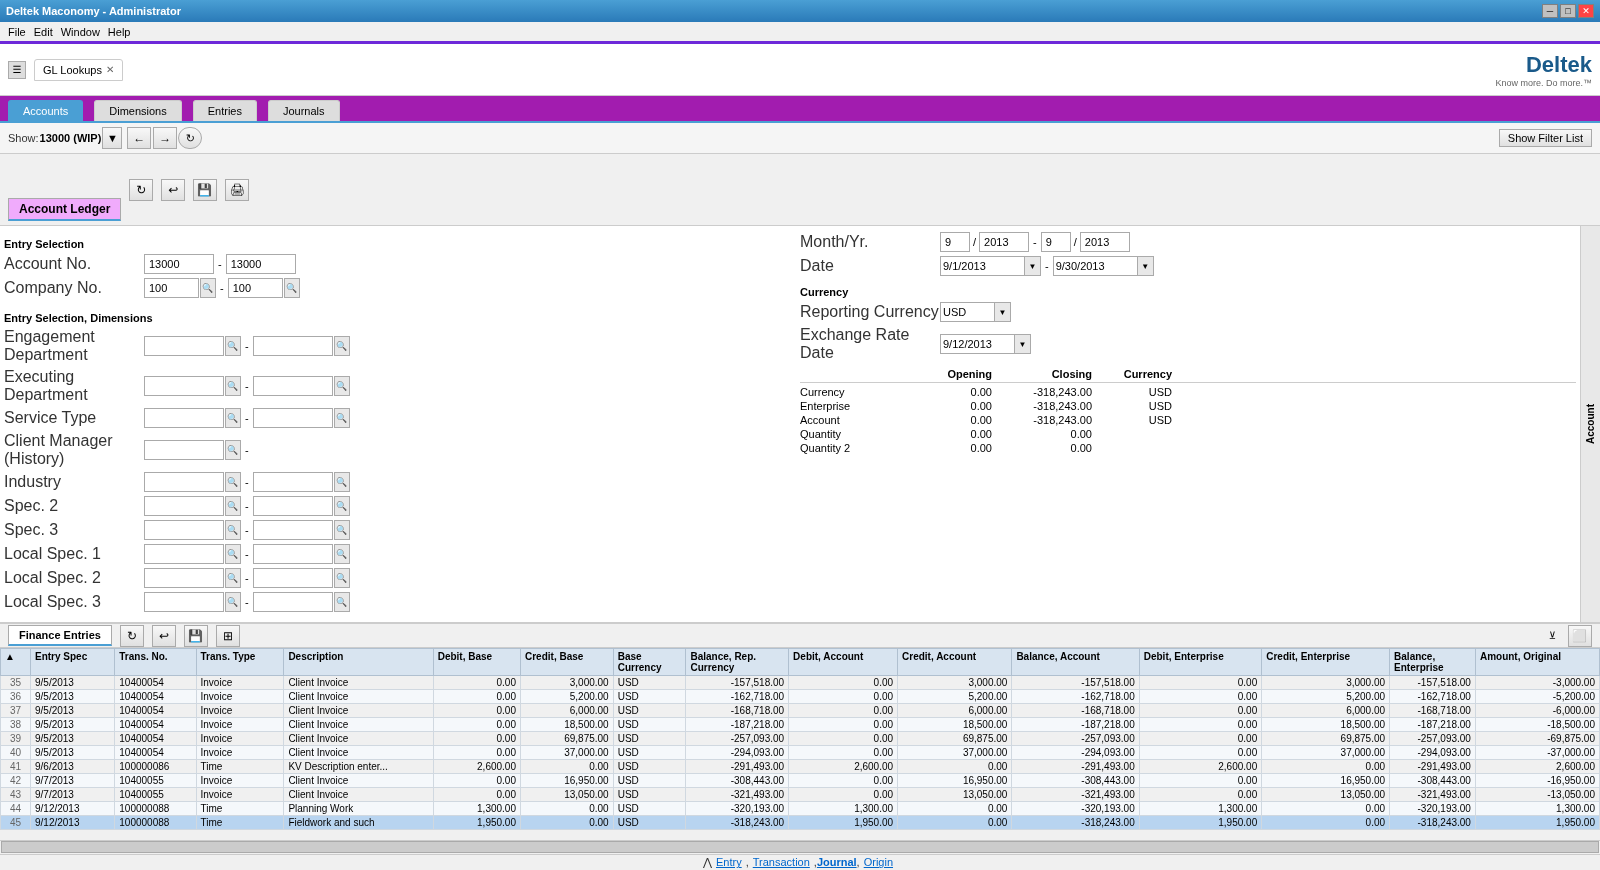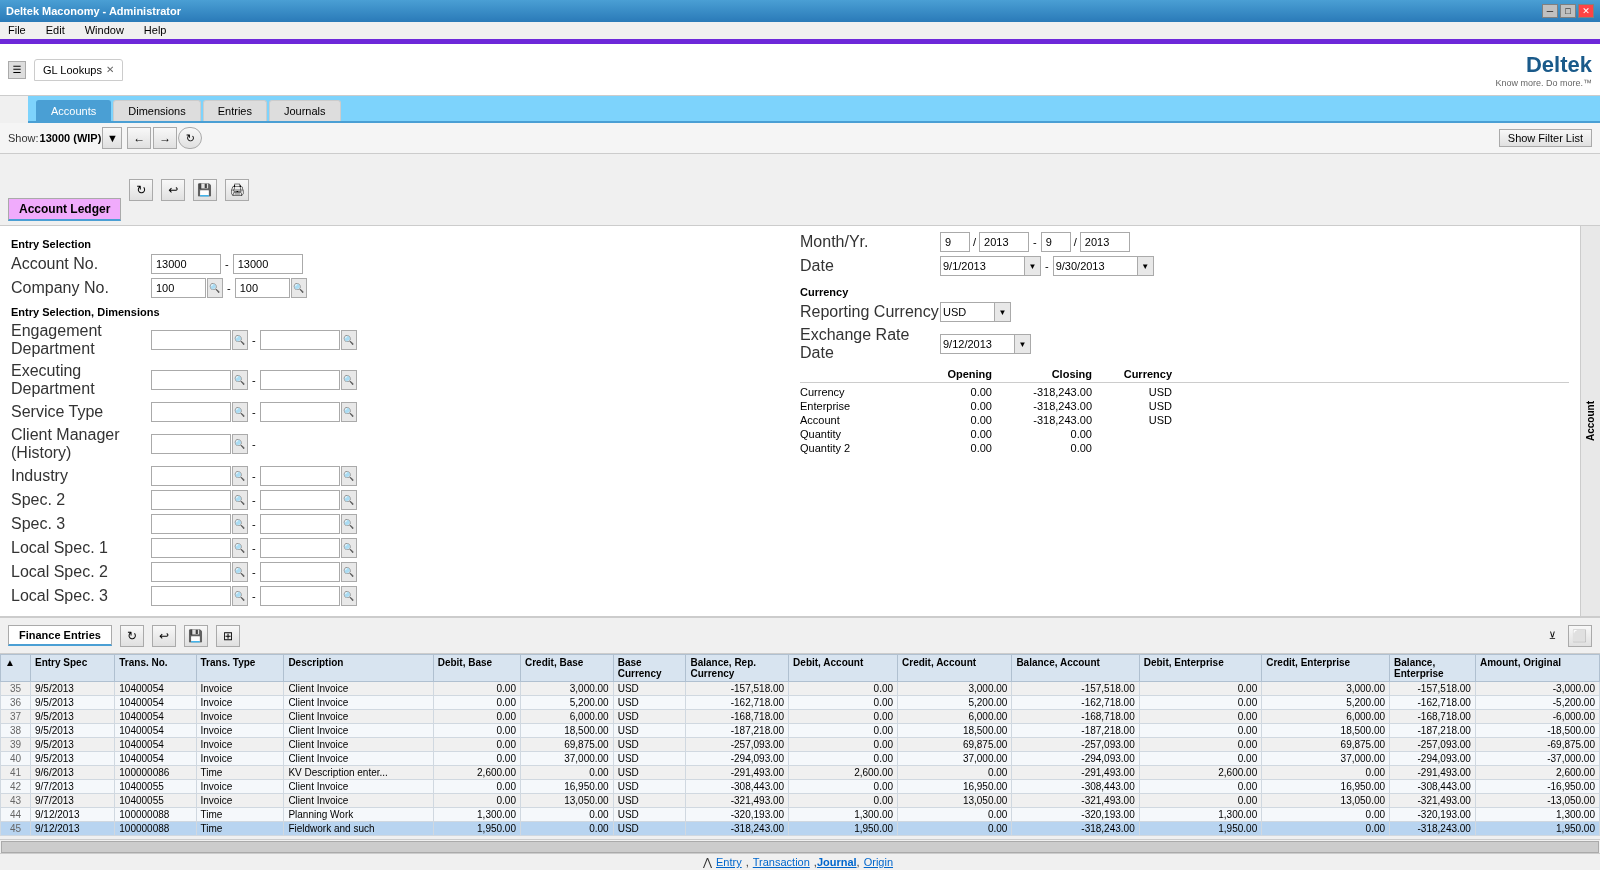--- a/index.html
+++ b/index.html
@@ -6,28 +6,28 @@
     body { font-family: 'Segoe UI', Tahoma, Arial, sans-serif; font-size: 11px; background: #f0f0f0; color: #000; overflow: hidden; }
     
     
     .title-bar { background: linear-gradient(to bottom, #4a9fd4, #2a7ab8); color: white; height: 22px; display: flex; align-items: center; padding: 0 6px; justify-content: space-between; }
     .title-bar-text { font-size: 11px; font-weight: bold; }
     .title-bar-buttons { display: flex; gap: 2px; }
     .title-btn { width: 16px; height: 14px; background: #c0c0c0; border: 1px solid #808080; font-size: 9px; display: flex; align-items: center; justify-content: center; cursor: pointer; color: #000; }
     .title-btn.close { background: #ff4444; color: white; }
     
     
-    .menu-bar { background: #f0f0f0; border-bottom: 5px solid #6d28d9; height: 22px; display: flex; padding: 0 4px; gap: 12px; }
+    .menu-bar { background: #f0f0f0; border-bottom: 3px solid #6d28d9; height: 22px; display: flex; align-items: center; padding: 0 4px; }
     .menu-item { font-size: 11px; cursor: pointer; padding: 2px 4px; }
     
     
     .app-header { background: white; border-bottom: 1px solid #ccc; padding: 4px 8px; display: flex; justify-content: space-between; align-items: center; height: 52px; }
     
     
-    .tab-strip { background: #7dd3fc; border-bottom: 2px solid #4a9fd4; padding: 4px 8px 0; display: flex; gap: 2px; margin-left: 28px; }
+    .tab-strip { background: #a21caf; border-bottom: 2px solid #4a9fd4; padding: 4px 8px 0; display: flex; gap: 11px; }
     .tab { padding: 4px 14px; border: 1px solid #ccc; border-bottom: none; background: #ddd; cursor: pointer; font-size: 11px; border-radius: 3px 3px 0 0; }
     .tab.active { background: #4a9fd4; color: white; border-color: #4a9fd4; }
     
     
     .toolbar-row { background: #f5f5f5; border-bottom: 1px solid #ccc; padding: 4px 8px; display: flex; align-items: center; gap: 1px; }
     .show-label { font-size: 11px; color: #333; }
     .show-value { font-size: 11px; font-weight: bold; }
     .toolbar-btn { width: 24px; height: 22px; border: 1px solid #aaa; background: linear-gradient(to bottom, #f8f8f8, #e0e0e0); display: flex; align-items: center; justify-content: center; cursor: pointer; font-size: 12px; }
     .nav-btns { display: flex; gap: 2px; margin-left: 4px; }
     .show-filter-btn { margin-left: auto; background: linear-gradient(to bottom, #f8f8f8, #e0e0e0); border: 1px solid #aaa; padding: 2px 8px; cursor: pointer; font-size: 11px; }
@@ -51,21 +51,21 @@
     .pb-row { display: grid; grid-template-columns: 100px 100px 100px 80px; font-size: 11px; padding: 1px 0; }
     .pb-cell { text-align: right; padding-right: 8px; }
     .pb-label { text-align: left; }
     
     
     .right-tab { width: 20px; background: #e8e8e8; border-left: 1px solid #ccc; display: flex; align-items: center; justify-content: center; }
     .right-tab-text { writing-mode: vertical-rl; font-size: 10px; font-weight: bold; transform: rotate(180deg); cursor: pointer; padding: 8px 2px; }
     
     
     .bottom-panel { height: 300px; display: flex; flex-direction: column; border-top: 2px solid #ccc; }
-    .bottom-header { background: #f0f0f0; border-bottom: 1px solid #ccc; padding: 2px 8px; display: flex; align-items: center; gap: 8px; height: 36px; }
+    .bottom-header { background: #f0f0f0; border-bottom: 1px solid #ccc; padding: 2px 8px; display: flex; align-items: center; gap: 8px; height: 24px; }
     .bottom-tab { background: white; border: 1px solid #aaa; border-bottom: 2px solid #4a9fd4; padding: 3px 10px; font-size: 11px; font-weight: bold; }
     .collapse-btn { margin-left: auto; font-size: 10px; cursor: pointer; padding: 2px; }
     
     
     .table-container { flex: 1; overflow: auto; }
     table { width: 100%; border-collapse: collapse; font-size: 10px; }
     thead tr { background: #d8e4f0; position: sticky; top: 0; z-index: 10; }
     th { border: 1px solid #b0c0d0; padding: 2px 4px; text-align: left; font-weight: bold; font-size: 10px; white-space: nowrap; vertical-align: top; cursor: pointer; }
     td { border: 1px solid #d0d8e0; padding: 1px 4px; white-space: nowrap; }
     tr:nth-child(even) { background: #f5f8fb; }
@@ -153,21 +153,21 @@
 
     <div class="section-header">
       <div class="section-tab">Account Ledger</div>
       <div class="toolbar-btn" title="Refresh">↻</div>
       <div class="toolbar-btn" title="Undo">↩</div>
       <div class="toolbar-btn" title="Save">💾</div>
       <div class="toolbar-btn" title="Print">🖨</div>
     </div>
 
     <div style="display:flex; flex:0 0 auto; background:white;">
-      <div style="flex:1; display:flex; padding:6px 11px; gap:20px;">
+      <div style="flex:1; display:flex; padding:6px 4px; gap:20px;">
 
         <div style="flex:1; min-width:380px;">
           <div class="form-section-title">Entry Selection</div>
 
           <div class="form-row">
             <span class="form-label">Account No.</span>
             <input class="form-input" value="13000" style="width: 70px;">
             <span class="form-separator"> - </span>
             <input class="form-input" value="13000" style="width: 70px;">
           </div>
@@ -178,21 +178,21 @@
               <input class="form-input" value="100" style="width: 55px;">
               <div class="search-btn">🔍</div>
             </div>
             <span class="form-separator"> - </span>
             <div class="form-input-with-search">
               <input class="form-input" value="100" style="width: 55px;">
               <div class="search-btn">🔍</div>
             </div>
           </div>
 
-          <div class="form-section-title" style="margin-top:8px;">Entry Selection, Dimensions</div>
+          <div class="form-section-title" style="margin-top:14px;">Entry Selection, Dimensions</div>
 
           <div class="form-row">
             <span class="form-label">Engagement Department</span>
             <div class="form-input-with-search">
               <input class="form-input" value="" style="width: 80px;">
               <div class="search-btn">🔍</div>
             </div>
             <span class="form-separator"> - </span>
             <div class="form-input-with-search">
               <input class="form-input" value="" style="width: 80px;">

